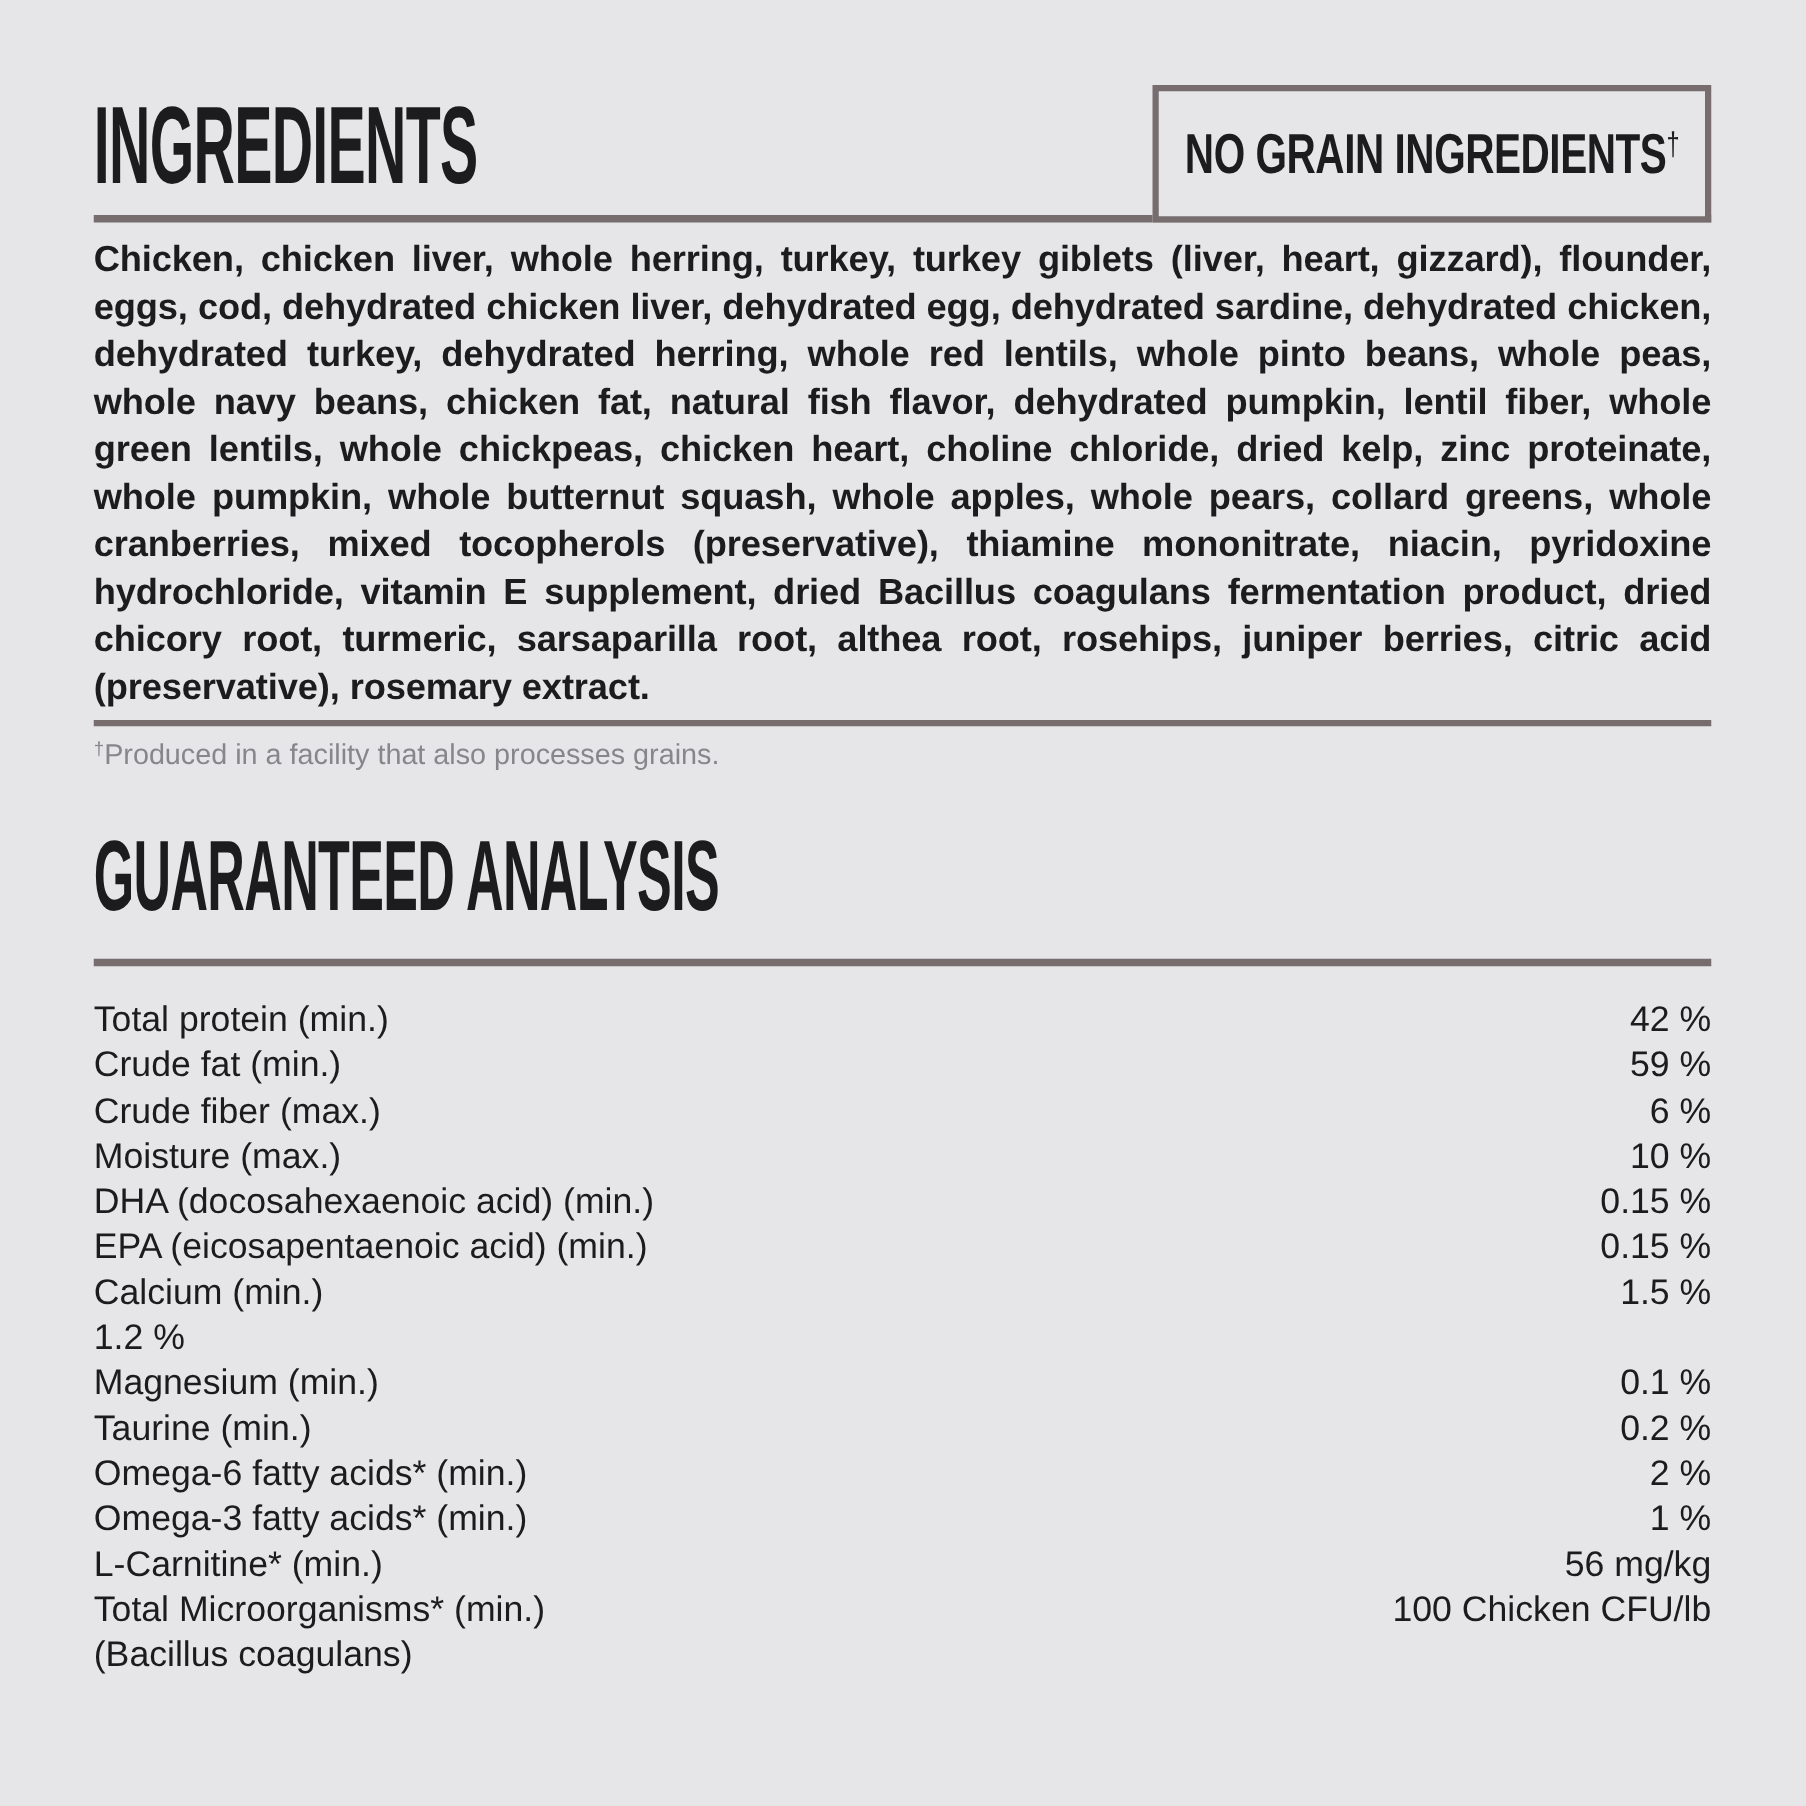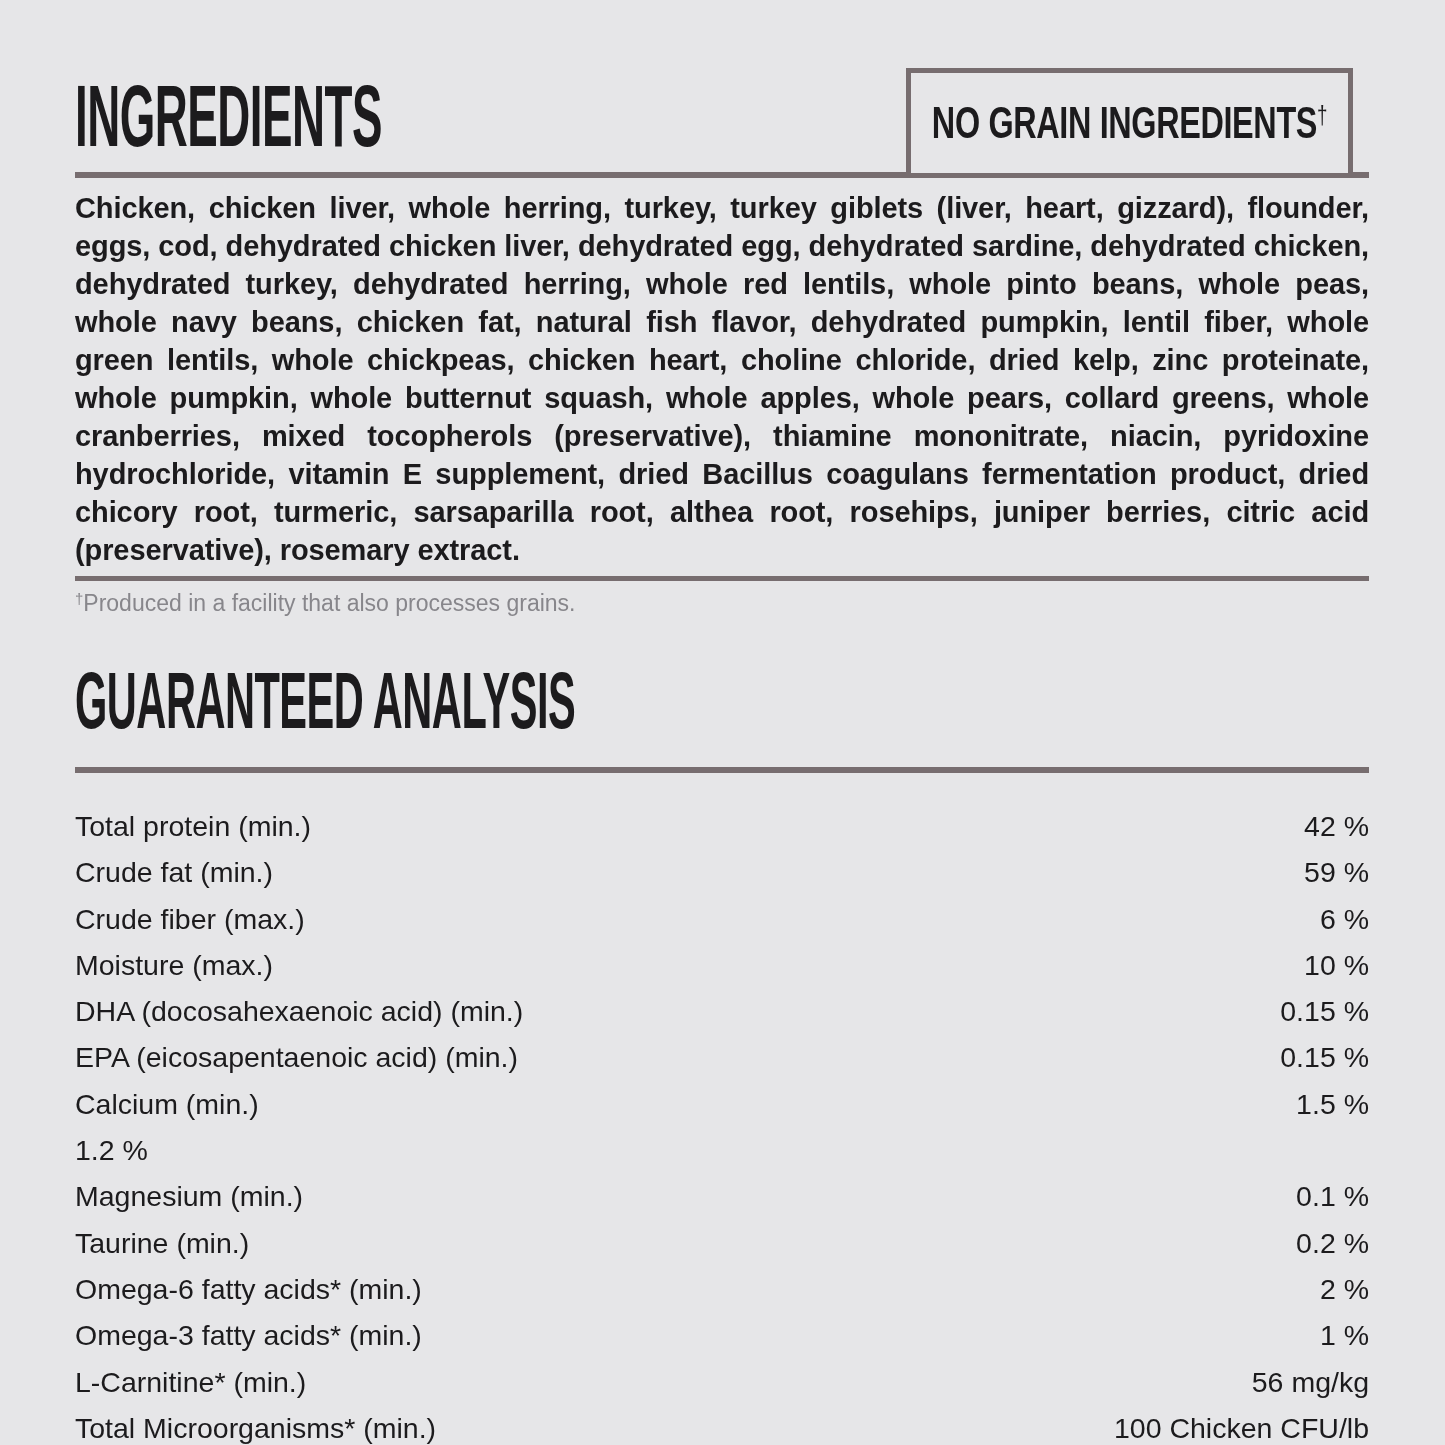--- a/index.html
+++ b/index.html
@@ -34,21 +34,21 @@
     font-size: 88px;
     line-height: 1;
     font-weight: 700;
     letter-spacing: -1px;
     white-space: nowrap;
     transform: scaleX(0.52);
     transform-origin: left bottom;
   }
   .badge {
     position: absolute;
-    right: 16px;
+    right: 0;
     top: 68px;
     width: 447px;
     height: 110px;
     box-sizing: border-box;
     border: 5px solid var(--rule, #776d6f);
     background: var(--background, #e6e6e8);
     display: flex;
     align-items: center;
     justify-content: center;
     z-index: 1;
@@ -111,21 +111,20 @@
   }
   .ga-row {
     display: flex;
     justify-content: space-between;
     align-items: baseline;
     line-height: 36.3px;
   }
   .ga-value {
     text-align: left;
     white-space: nowrap;
-    margin-top: 10px;
   }
 </style>
 </head>
 <body>
 
 <div class="page">
 
   <div class="header">
     <h1 class="ing-title">INGREDIENTS</h1>
     <div class="badge">

